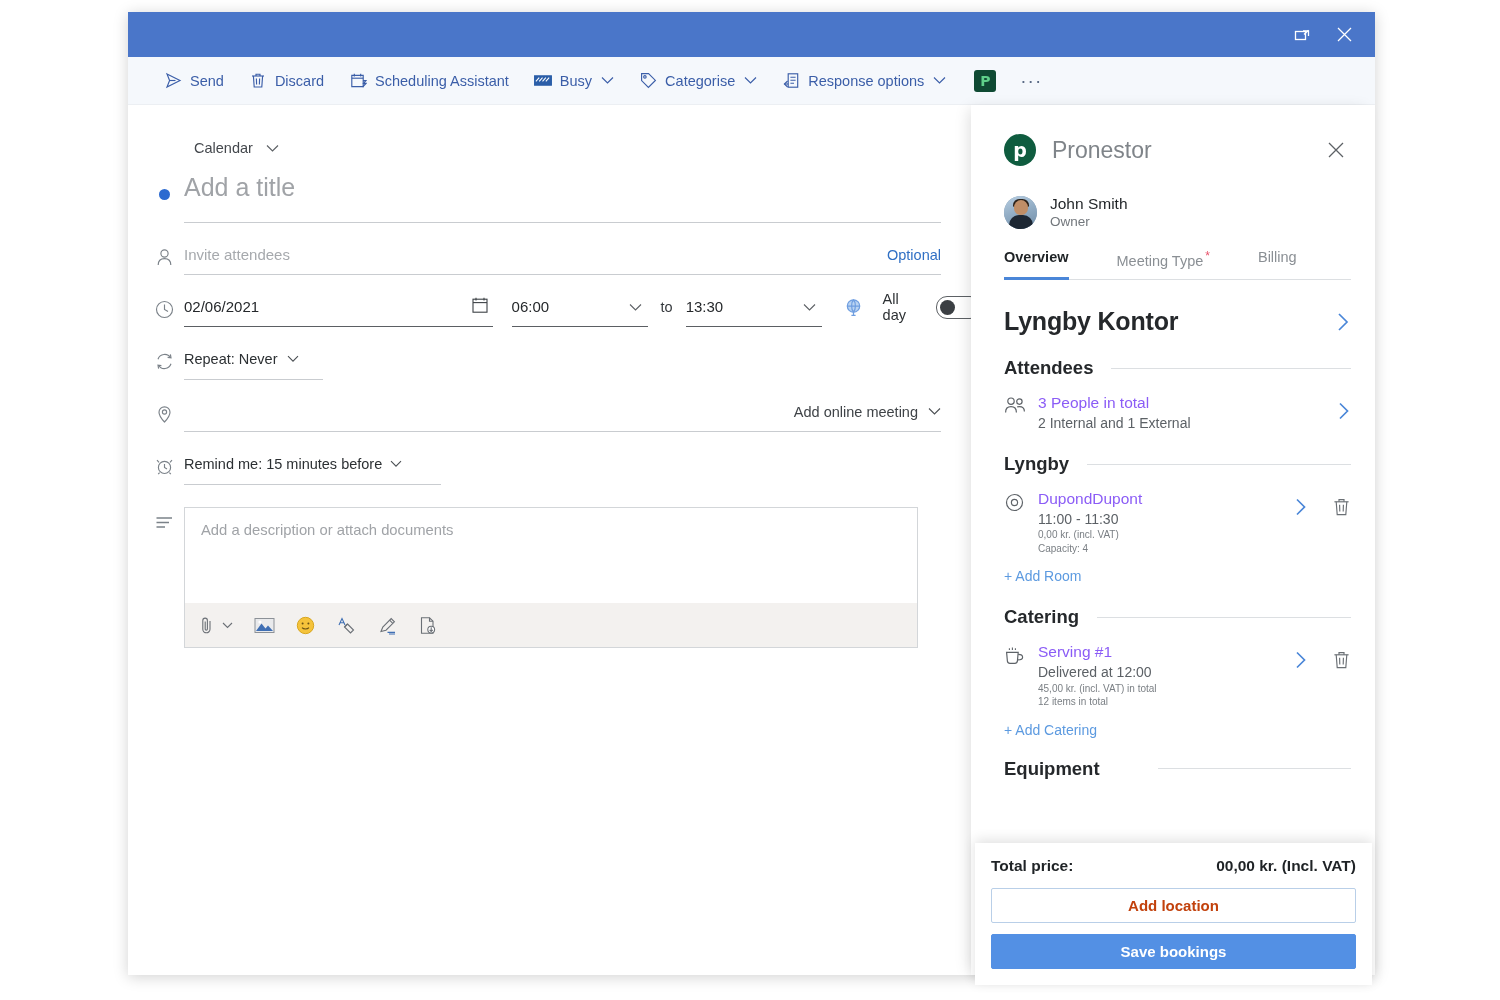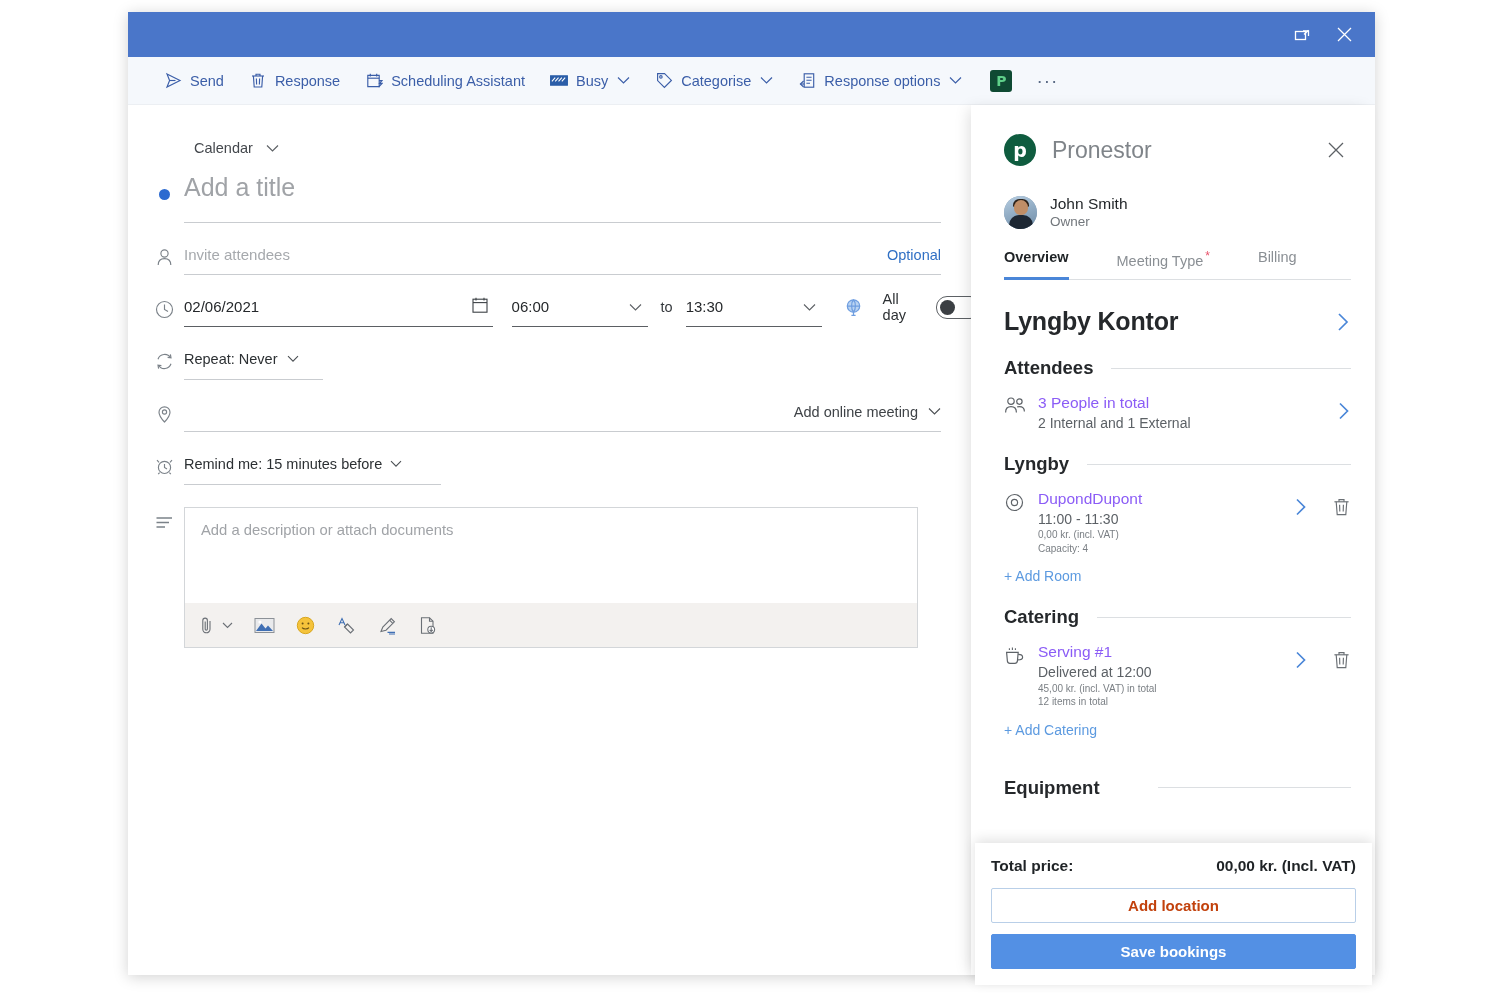--- a/index.html
+++ b/index.html
@@ -435,21 +435,21 @@
 
       <div class="tb-item">
         <span class="tb-ico">
           <svg width="16" height="17" viewBox="0 0 16 17" fill="none" stroke="#3b5ea8" stroke-width="1.15">
             <path d="M2 4 L14 4"></path>
             <path d="M6 4 L6 2.2 L10 2.2 L10 4"></path>
             <path d="M3.4 4 L4.2 15 L11.8 15 L12.6 4"></path>
             <path d="M6.4 6.6 L6.6 12.6 M9.6 6.6 L9.4 12.6"></path>
           </svg>
         </span>
-        <span class="tb-label">Response</span>
+        <span class="tb-label">Discard</span>
       </div>
 
       <div class="tb-item">
         <span class="tb-ico">
           <svg width="17" height="17" viewBox="0 0 17 17" fill="none" stroke="#3b5ea8" stroke-width="1.15">
             <path d="M1.8 3.4 L13.2 3.4 L13.2 14.6 L1.8 14.6 Z"></path>
             <path d="M1.8 6.2 L13.2 6.2"></path>
             <path d="M4.3 1.8 L4.3 4.4 M10.7 1.8 L10.7 4.4"></path>
             <path d="M13 8.6 L16 8.6 L13.6 11.4 L16 11.4 L12.6 15"></path>
           </svg>
@@ -892,21 +892,21 @@
                   <path d="M7 4.8 L7 2.6 L12 2.6 L12 4.8"></path>
                   <path d="M4.2 4.8 L5.2 17.6 L13.8 17.6 L14.8 4.8"></path>
                   <path d="M7.6 7.8 L7.8 14.6 M11.4 7.8 L11.2 14.6"></path>
                 </svg>
               </span>
             </div>
           </div>
           <div class="add-link">+ Add Catering</div>
 
           
-          <div class="sec-head" style="margin-top:38px;gap:40px;">
+          <div class="sec-head" style="margin-top:19px;gap:40px;">
             <div class="t">Equipment</div>
             <div class="line"></div>
           </div>
 
         </div>
       </div>
 
     </div>
   </div>
 

